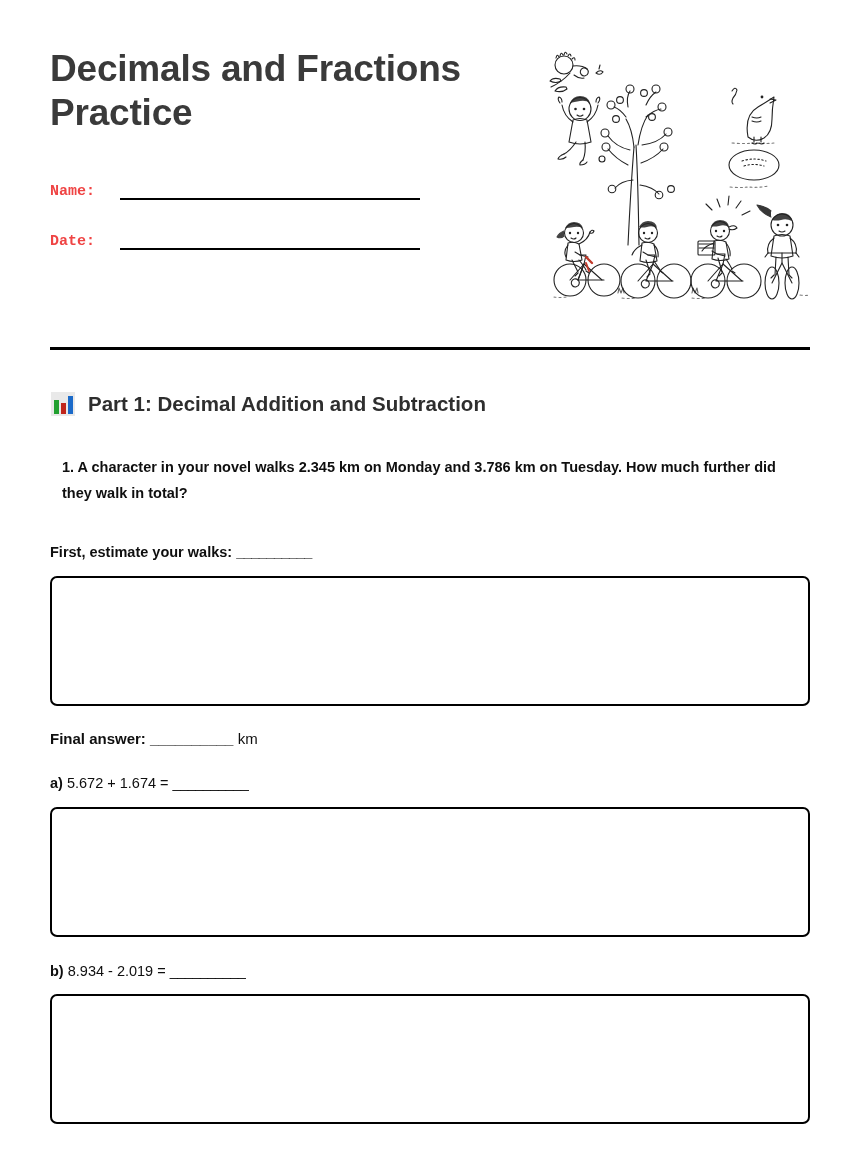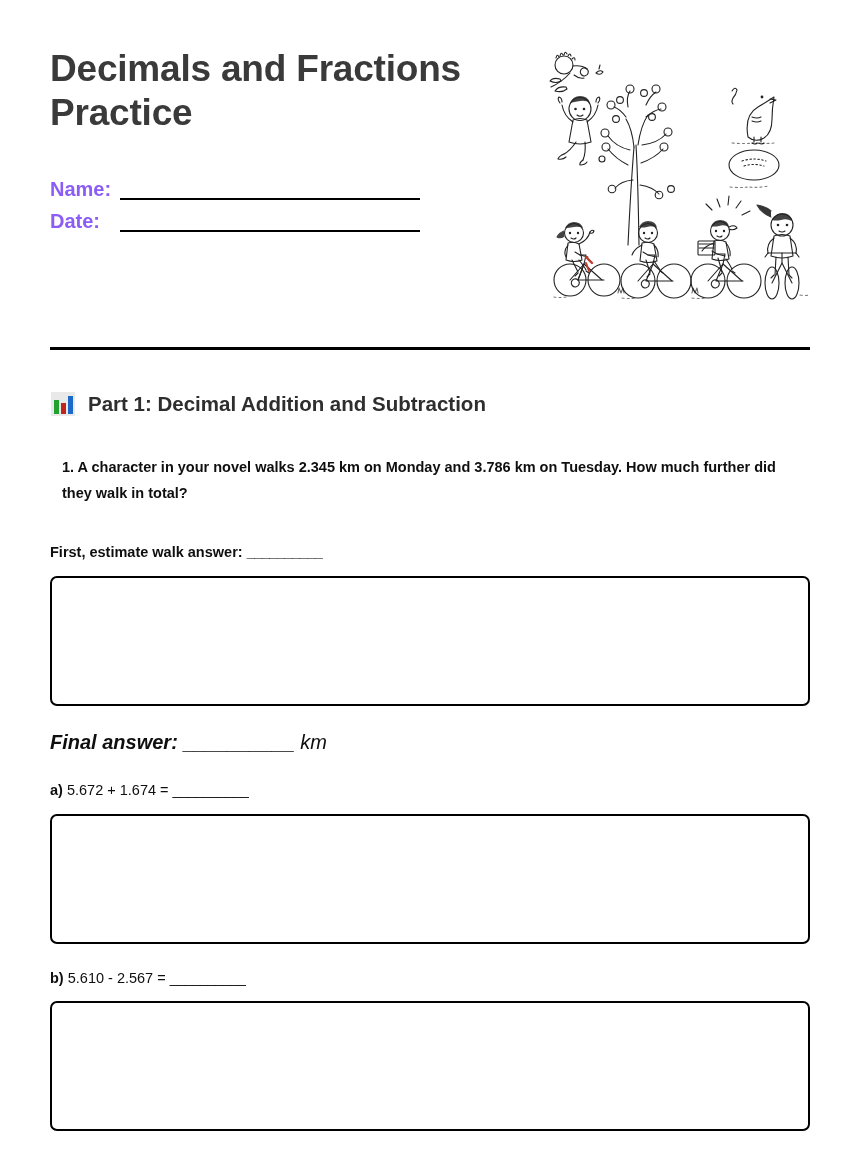--- a/index.html
+++ b/index.html
@@ -45,31 +45,32 @@
     font-weight: bold;
     line-height: 1.18;
     color: #3a3a3a;
     letter-spacing: -0.2px;
     margin: 0;
     padding-top: 47px;
   }
   .field-row {
     display: flex;
     align-items: flex-end;
-    margin-top: 10px;
+    margin-top: 28px;
     height: 22px;
   }
   .field-row.first { margin-top: 44px; }
   .field-label {
-    font-size: 20px;
-    font-weight: bold;
-    color: #8b5cf6;
+    font-size: 15px;
+    font-weight: bold;
+    color: #ef4444;
     width: 70px;
     line-height: 1;
     padding-bottom: 1px;
+    font-family: Liberation Mono, monospace;
   }
   .field-line {
     width: 300px;
     border-bottom: 2px solid #000000;
     height: 16px;
   }
 
   
   .illustration {
     position: absolute;
@@ -147,26 +148,25 @@
     padding-top: 24px;
     line-height: 1.4;
   }
   .equation .item-label {
     font-weight: bold;
   }
   .equation .expr {
     font-weight: normal;
   }
   .final-line {
-    font-size: 20px;
+    font-size: 15px;
     margin: 0;
     padding-top: 22px;
     line-height: 1.4;
     color: #0f0f0f;
-    font-style: italic;
   }
   .final-line .lbl { font-weight: bold; }
   .final-line .unit { font-weight: normal; }
 </style>
 </head>
 <body>
 
 <div class="page">
   <div class="content">
 
@@ -395,21 +395,21 @@
           <rect x="11" y="12" width="5" height="11" fill="#c0261c"></rect>
           <rect x="18" y="5" width="5" height="18" fill="#1b6ac9"></rect>
         </svg>
       </span>
       <span>Part 1: Decimal Addition and Subtraction</span>
     </h2>
 
     <p class="question">1. A character in your novel walks 2.345 km on Monday and 3.786 km on Tuesday. How much further did they walk in total?</p>
 
     <p class="prompt-line">
-      <span>First, estimate walk answer:</span>
+      <span>First, estimate your walks:</span>
       <span class="blank">__________</span>
     </p>
 
     <div class="answer-box box-tall"></div>
 
     <p class="final-line">
       <span class="lbl">Final answer:</span>
       <span class="blank lbl">__________</span>
       <span class="unit">km</span>
     </p>
@@ -418,20 +418,20 @@
     <p class="equation">
       <span class="item-label">a)</span>
       <span class="expr">5.672 + 1.674 =</span>
       <span class="expr blank">__________</span>
     </p>
 
     <div class="answer-box box-tall"></div>
 
     <p class="equation">
       <span class="item-label">b)</span>
-      <span class="expr">5.610 - 2.567 =</span>
+      <span class="expr">8.934 - 2.019 =</span>
       <span class="expr blank">__________</span>
     </p>
 
     <div class="answer-box box-tall"></div>
 
   </div>
 </div>
 
 </body></html>

